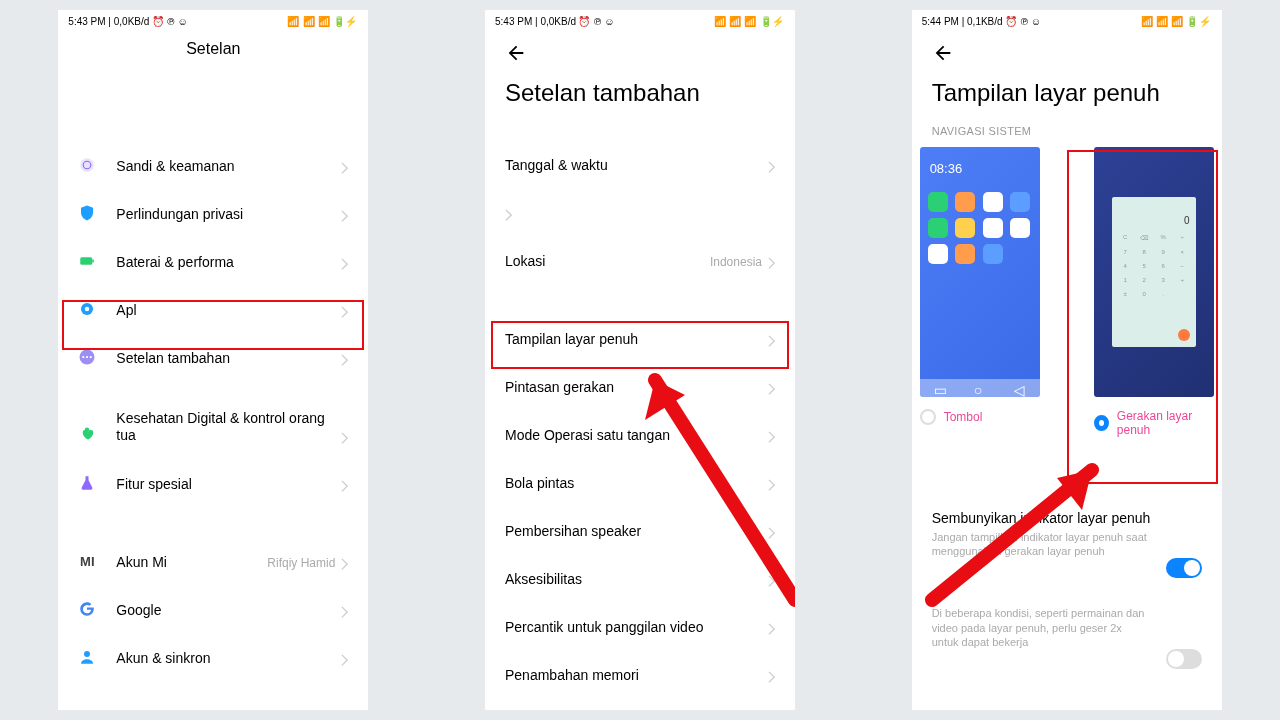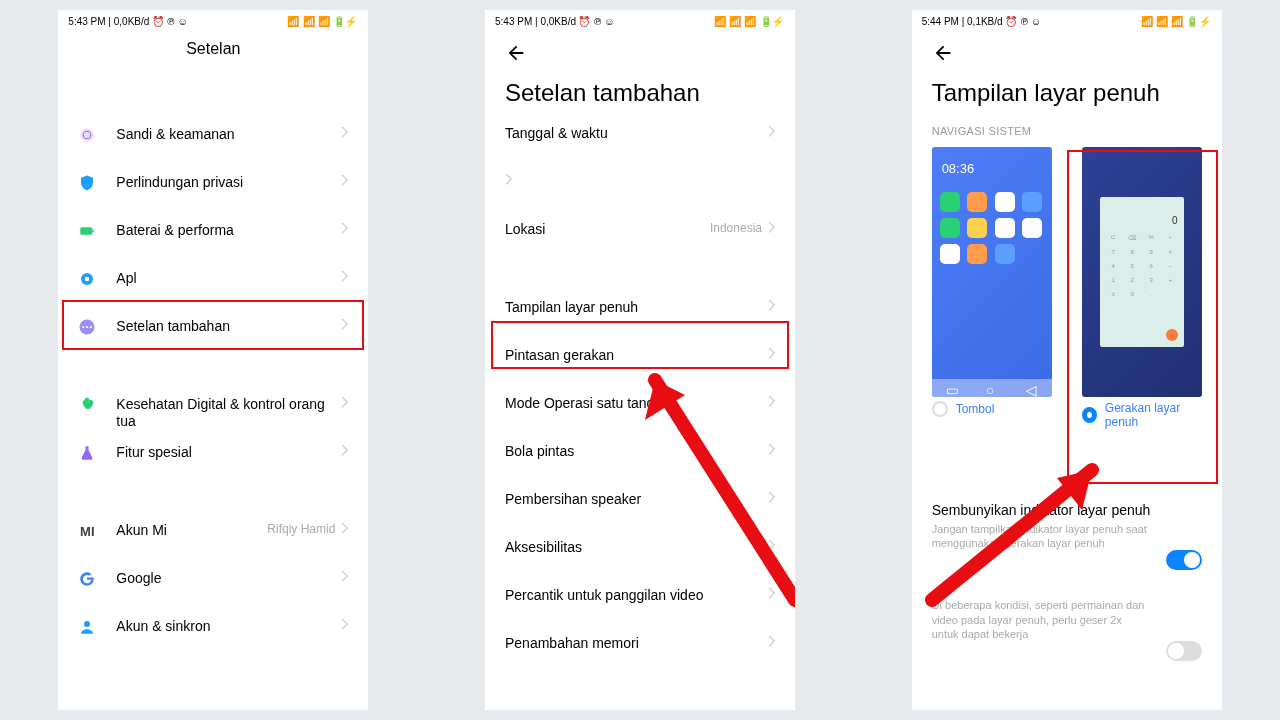--- a/index.html
+++ b/index.html
@@ -4,34 +4,34 @@
 <style>
 body{margin:0;width:1280px;height:720px;background:#e6eaed;font-family:-apple-system,Helvetica,Arial,sans-serif;display:flex;justify-content:space-around;align-items:center}
 .phone{width:310px;height:700px;background:#fff;position:relative;overflow:hidden;font-size:14px;color:#000}
 .status{display:flex;justify-content:space-between;align-items:center;height:22px;font-size:10px;padding:0 10px;color:#000}
 .status .right{display:flex;gap:2px;align-items:center}
 .page-title{font-size:16px;text-align:center;padding:8px 0}
 .page-title2{font-size:24px;font-weight:500;padding:12px 20px 18px}
 .back{padding:10px 20px 0}
 .back svg{width:22px}
 .sec-head{font-size:11px;color:#999;padding:0 20px 10px;letter-spacing:.3px}
-.row{display:flex;align-items:flex-start;height:48px;padding:0 20px;position:relative}
+.row{display:flex;align-items:flex-end;height:48px;padding:0 20px;position:relative}
 .row .ico{width:18px;height:18px;display:flex;align-items:center;justify-content:center;margin-right:20px}
 .row .lbl{flex:1;font-size:14px;color:#000;font-weight:500}
 .row .lbl.two{line-height:1.2}
 .row .val{font-size:12px;color:#aaa;margin-right:6px}
 .row .chev{color:#ccc}
 .row .chev svg{width:7px;display:block}
 .spacer{height:30px}
 .hl{border:2px solid #e70d13;position:absolute;pointer-events:none;z-index:5}
 .arrow{position:absolute;z-index:6;pointer-events:none}
-.cards{display:flex;gap:10px;padding:0 20px;justify-content:space-between}
+.cards{display:flex;gap:10px;padding:0 8px;justify-content:space-between}
 .card{width:120px}
 .shot{width:120px;height:250px;border-radius:3px}
-.radio-row{display:flex;align-items:center;gap:8px;margin-top:4px;font-size:12px;color:#3b82f6}
+.radio-row{display:flex;align-items:center;gap:8px;margin-top:12px;font-size:12px;color:#ec4899}
 .radio{width:16px;height:16px;border-radius:50%}
 .radio.on{border:5px solid #0a84ff;width:16px;height:16px;box-sizing:border-box}
 .radio.off{border:2px solid #ddd;width:16px;height:16px;box-sizing:border-box}
 .sw-row{padding:12px 20px}
 .sw-t{font-size:14px;font-weight:500}
 .sw-d{font-size:11px;color:#aaa;margin-top:4px;padding-right:50px;line-height:1.3}
 .switch{position:absolute;right:20px;width:36px;height:20px;border-radius:10px}
 .switch.on{background:#0a84ff}
 .switch.off{background:#ddd}
 .switch::after{content:"";position:absolute;top:2px;width:16px;height:16px;background:#fff;border-radius:50%}

